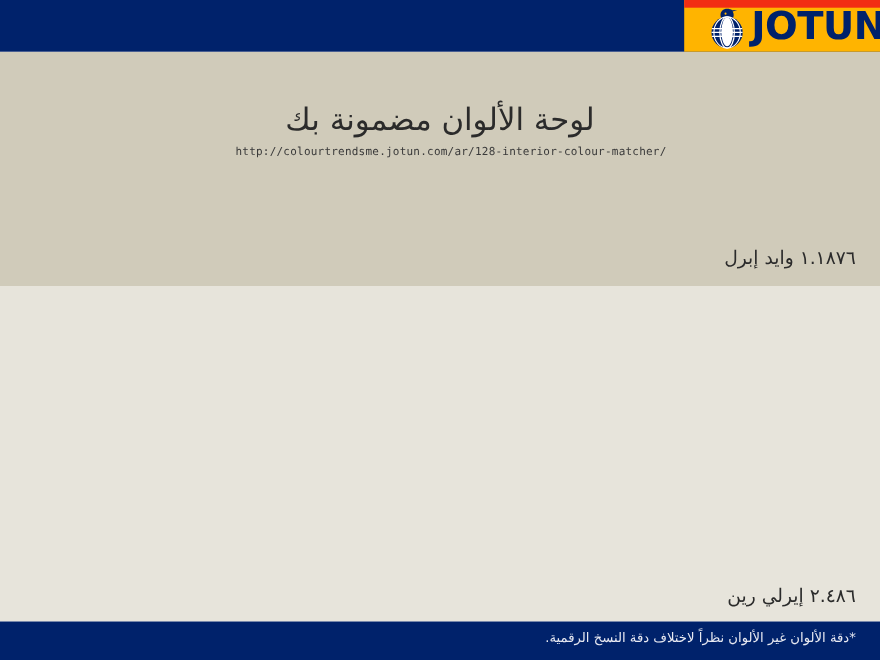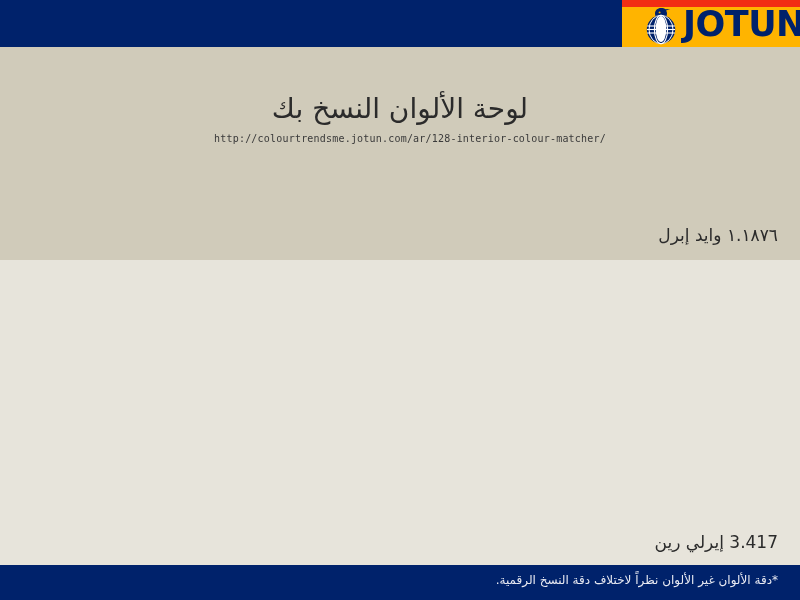--- a/index.html
+++ b/index.html
@@ -178,24 +178,24 @@
           <ellipse cx="21" cy="22.5" rx="12.0" ry="14.2" fill="none" stroke="#ffffff" stroke-width="1.0"></ellipse>
 
           <ellipse cx="21" cy="22.0" rx="5.3" ry="13.0" fill="#ffffff"></ellipse>
         </svg>
         <div class="logo-word">JOTUN</div>
       </div>
     </div>
   </div>
 
   <div class="title-block">
-    <div class="palette-title">لوحة الألوان النسخ بك</div>
+    <div class="palette-title">لوحة الألوان مضمونة بك</div>
     <div class="palette-url">http://colourtrendsme.jotun.com/ar/128-interior-colour-matcher/</div>
   </div>
 
   <div class="colour-label label-1">١.١٨٧٦ وايد إبرل</div>
-  <div class="colour-label label-2">3.417 إيرلي رين</div>
+  <div class="colour-label label-2">٢.٤٨٦ إيرلي رين</div>
 
   <div class="footer">
     <div class="footer-note">*دقة الألوان غير الألوان نظراً لاختلاف دقة النسخ الرقمية.</div>
   </div>
 
 </div>
 
 </body></html>

